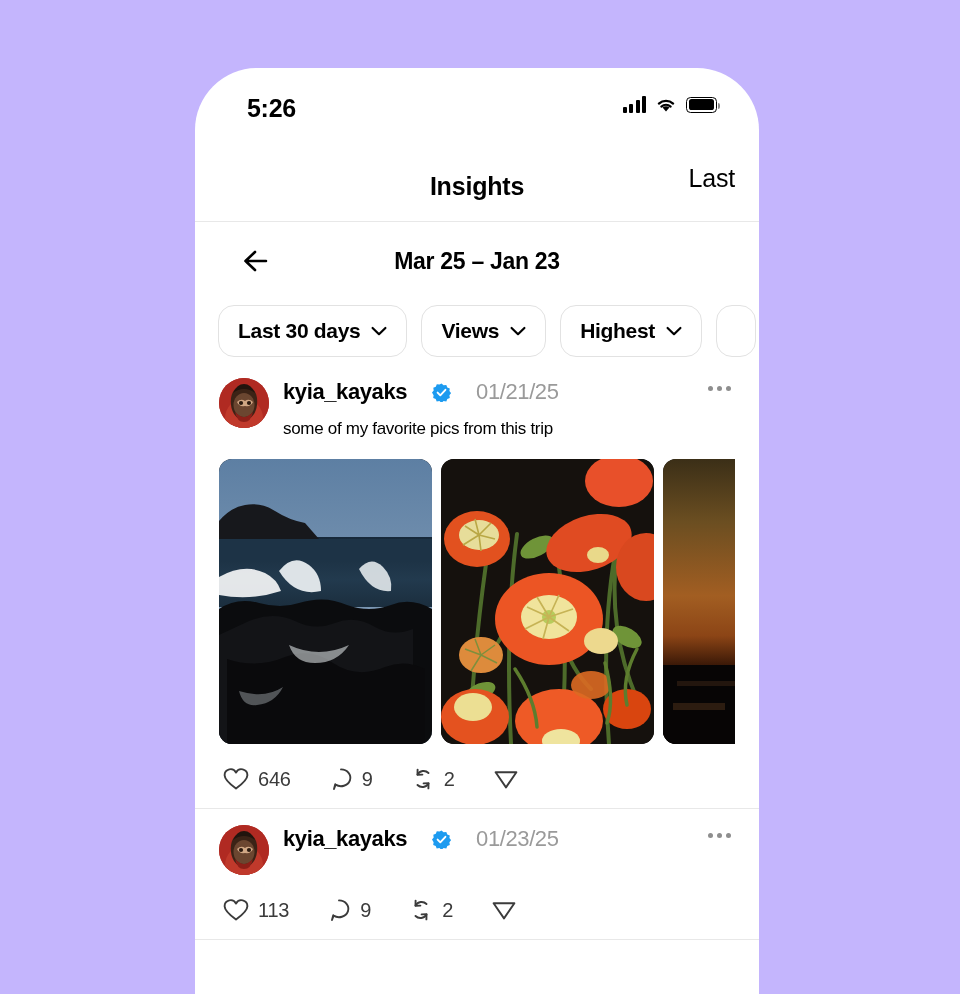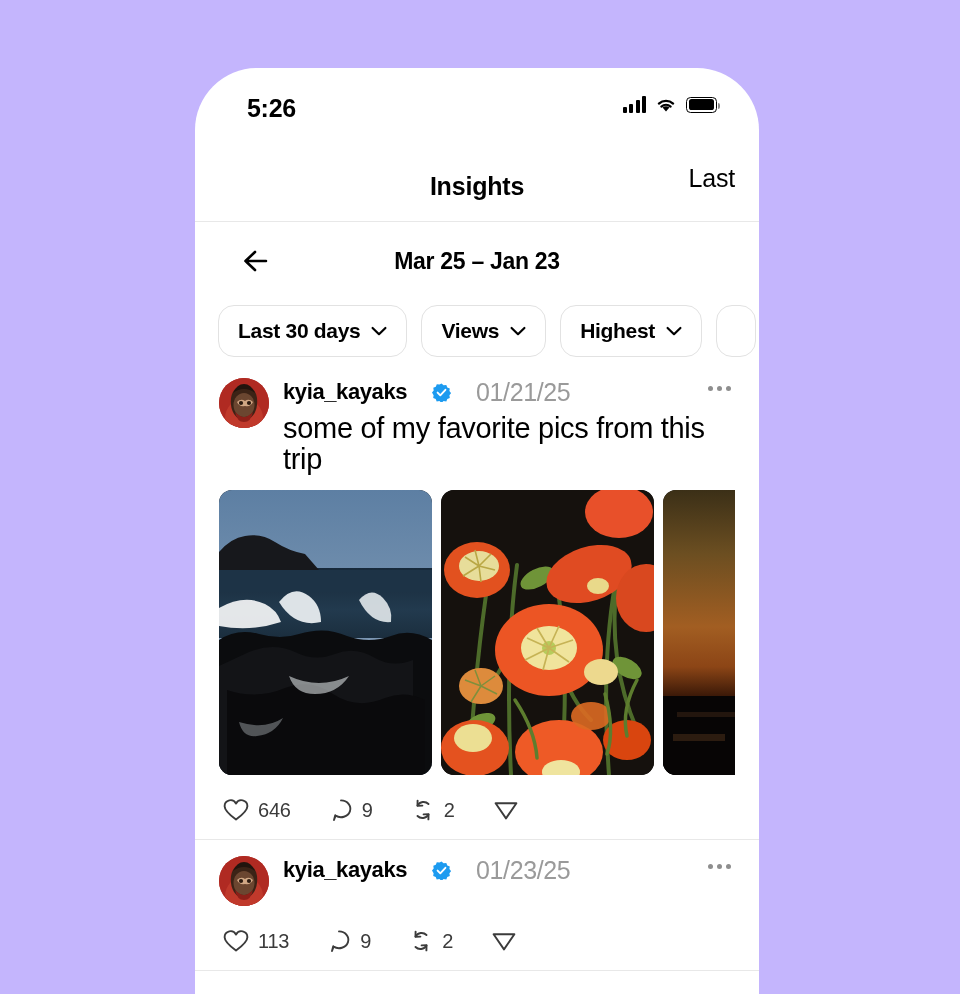--- a/index.html
+++ b/index.html
@@ -201,41 +201,41 @@
     height: 26px;
   }
   .username {
     font-size: 22px;
     font-weight: bold;
     color: #000;
     letter-spacing: -0.4px;
   }
   .verified { width: 19px; height: 19px; flex: 0 0 auto; }
   .post-date {
-    font-size: 25px;
+    font-size: 22px;
     color: #9a9a9a;
     letter-spacing: -0.4px;
   }
   .more-dots {
     position: absolute;
     right: 28px;
     top: 24px;
     display: flex;
     gap: 4px;
     cursor: pointer;
   }
   .more-dots i {
     display: block;
     width: 5px; height: 5px;
     border-radius: 50%;
     background: #8e8e8e;
   }
   .post-text {
     margin-top: 8px;
-    font-size: 29px;
+    font-size: 17px;
     line-height: 31px;
     color: #000;
     letter-spacing: -0.3px;
   }
 
   
   .media {
     display: flex;
     gap: 9px;
     margin-top: 15px;

